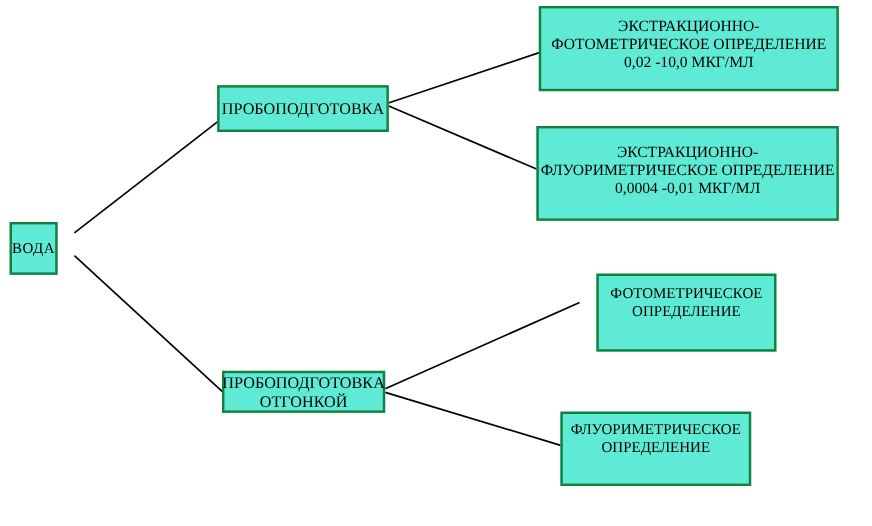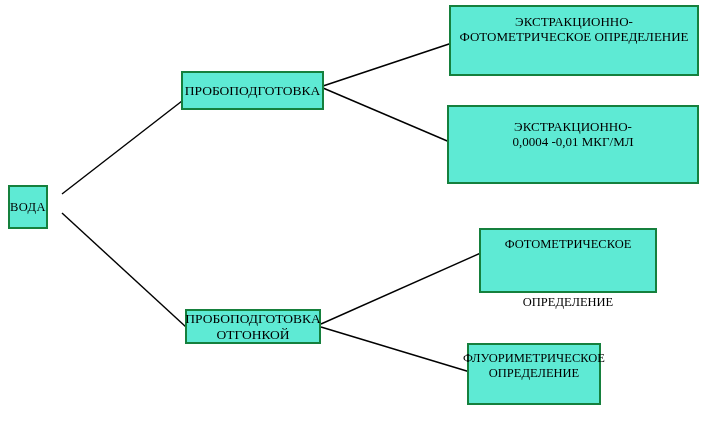--- a/index.html
+++ b/index.html
@@ -49,22 +49,22 @@
   .sz-mid .node-line  { font-size: 13.5px; }
   .sz-wide .node-line { font-size: 13px; }
   .sz-narrow .node-line { font-size: 12.5px; }
 
   #box-water      { left: 8px;   top: 185px; width: 40px;  height: 44px; }
   #box-clarify    { left: 181px; top: 71px;  width: 143px; height: 39px; }
   #box-distill    { left: 185px; top: 309px; width: 136px; height: 35px; }
 
   #box-extr-photo { left: 449px; top: 5px;   width: 250px; height: 71px;  padding-top: 7px; }
   #box-extr-fluor { left: 447px; top: 105px; width: 252px; height: 79px;  padding-top: 12px; }
-  #box-photo      { left: 479px; top: 228px; width: 178px; height: 65px;  padding-top: 7px; gap: 43px; }
-  #box-fluor      { left: 467px; top: 343px; width: 134px; height: 62px;  padding-top: 6px; }
+  #box-photo      { left: 497px; top: 228px; width: 150px; height: 65px;  padding-top: 7px; }
+  #box-fluor      { left: 467px; top: 343px; width: 159px; height: 62px;  padding-top: 6px; }
 </style>
 </head>
 <body>
 
 <div id="diagram-root">
 
   <svg id="connector-layer" viewBox="0 0 727 438" width="727" height="438" xmlns="http://www.w3.org/2000/svg">
 
     <line x1="62" y1="194" x2="182" y2="101" stroke="#000000" stroke-width="1.4"></line>
 
@@ -88,24 +88,26 @@
   </div>
 
   <div class="node-box v-center sz-mid" id="box-distill">
     <div class="node-line">ПРОБОПОДГОТОВКА</div>
     <div class="node-line">ОТГОНКОЙ</div>
   </div>
 
   <div class="node-box v-top sz-wide" id="box-extr-photo">
     <div class="node-line">ЭКСТРАКЦИОННО-</div>
     <div class="node-line">ФОТОМЕТРИЧЕСКОЕ ОПРЕДЕЛЕНИЕ</div>
+    <div class="node-line">0,02 -10,0 МКГ/МЛ</div>
   </div>
 
   <div class="node-box v-top sz-wide" id="box-extr-fluor">
     <div class="node-line">ЭКСТРАКЦИОННО-</div>
+    <div class="node-line">ФЛУОРИМЕТРИЧЕСКОЕ ОПРЕДЕЛЕНИЕ</div>
     <div class="node-line">0,0004 -0,01 МКГ/МЛ</div>
   </div>
 
   <div class="node-box v-top sz-narrow" id="box-photo">
     <div class="node-line">ФОТОМЕТРИЧЕСКОЕ</div>
     <div class="node-line">ОПРЕДЕЛЕНИЕ</div>
   </div>
 
   <div class="node-box v-top sz-narrow" id="box-fluor">
     <div class="node-line">ФЛУОРИМЕТРИЧЕСКОЕ</div>

